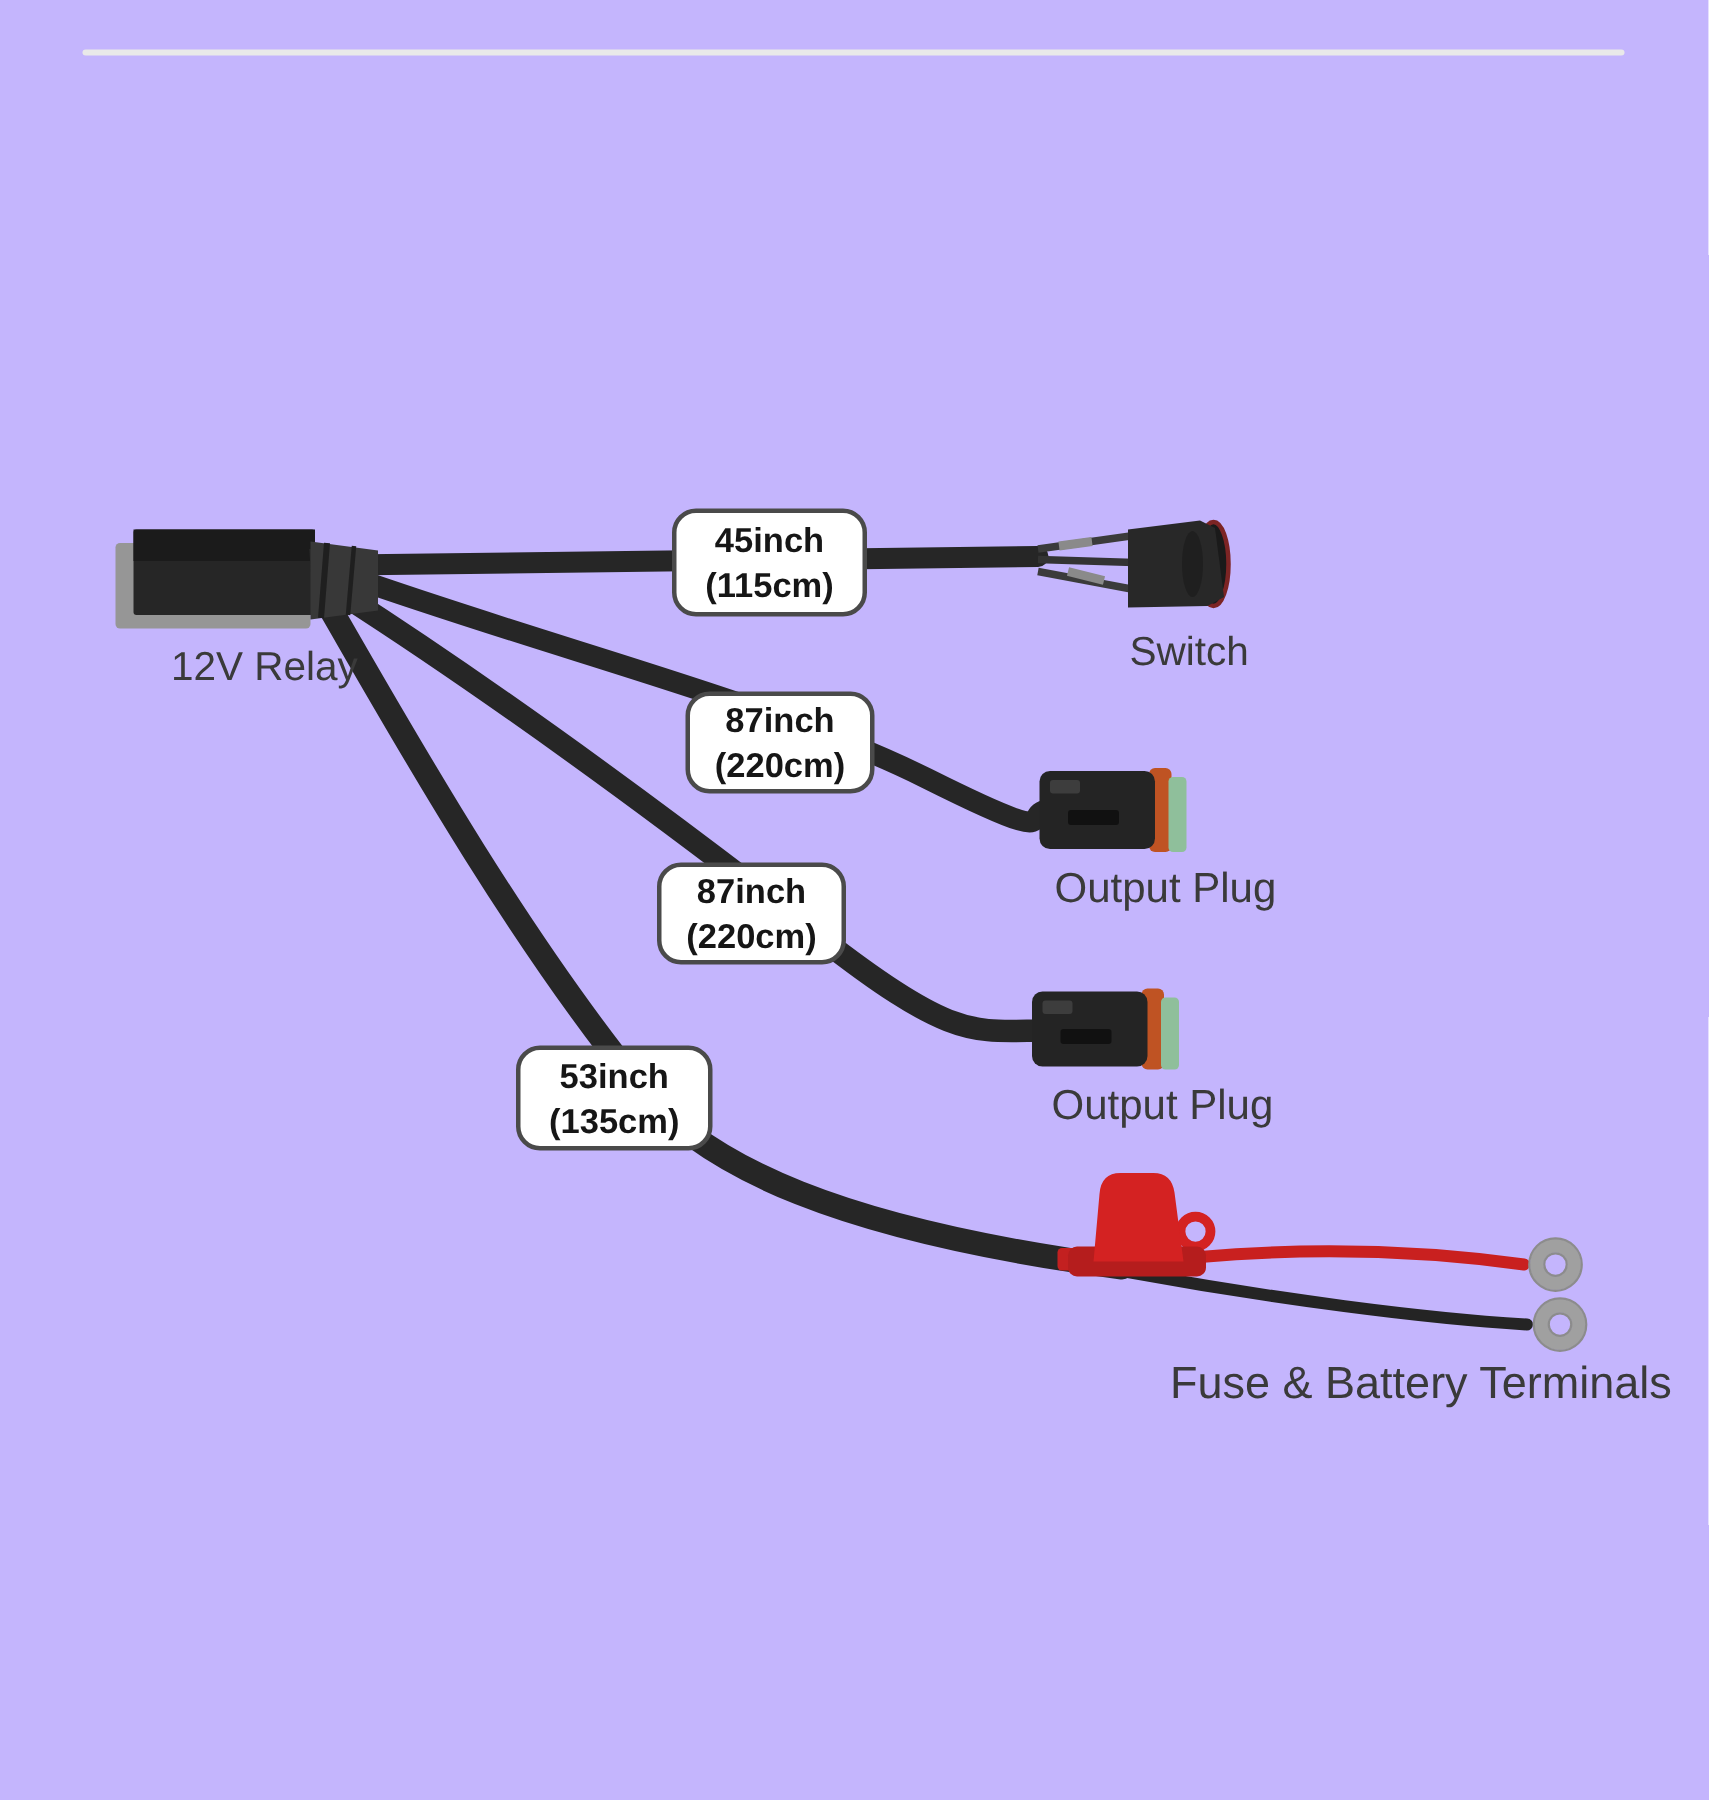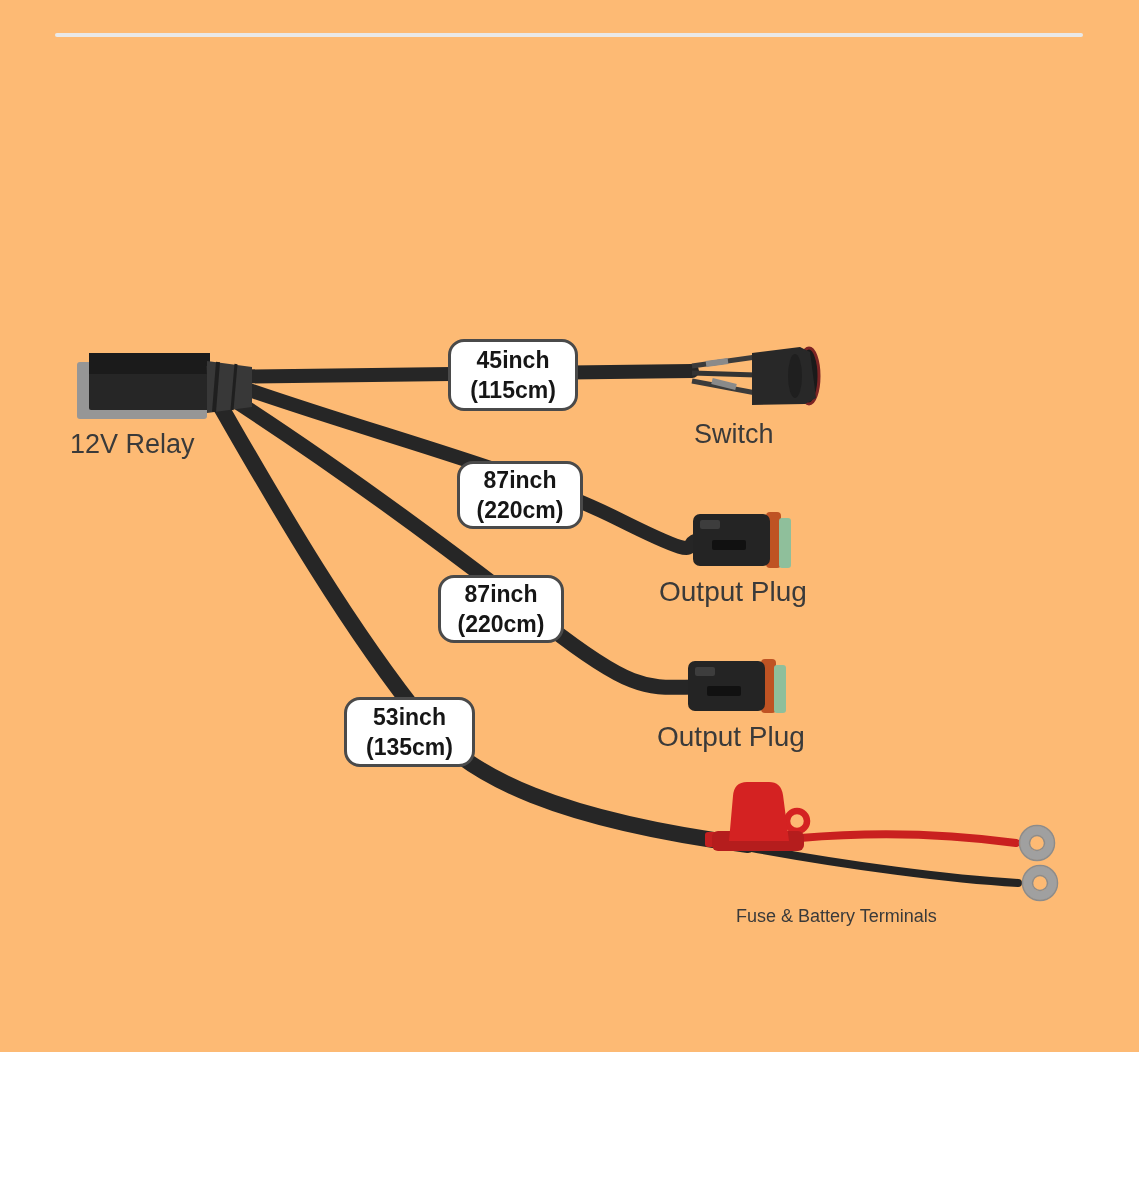--- a/index.html
+++ b/index.html
@@ -3,22 +3,22 @@
 <meta charset="utf-8">
 <style>
   html, body {
     margin: 0;
     padding: 0;
     background: #ffffff;
   }
   .canvas {
     position: relative;
     width: 1139px;
-    height: 1052px;
-    background: #fdba74;
+    height: 1200px;
+    background: #c4b5fd;
     overflow: hidden;
     font-family: "Liberation Sans", sans-serif;
   }
   .top-divider {
     position: absolute;
     left: 55px;
     top: 33px;
     width: 1028px;
     height: 4px;
     background: #e9e9e9;
@@ -46,30 +46,31 @@
     line-height: 1.32;
     color: #161616;
     text-align: center;
   }
   .caption {
     position: absolute;
     z-index: 2;
     font-size: 27px;
     color: #3a3a3a;
     white-space: nowrap;
+    margin-left: 44px;
   }
   #label-switch   { left: 448px; top: 339px; width: 130px; height: 72px; }
   #label-output1  { left: 457px; top: 461px; width: 126px; height: 68px; }
   #label-output2  { left: 438px; top: 575px; width: 126px; height: 68px; }
   #label-fuse     { left: 344px; top: 697px; width: 131px; height: 70px; }
   #caption-relay  { left: 70px;  top: 429px; }
-  #caption-switch { left: 694px; top: 419px; }
+  #caption-switch { left: 709px; top: 419px; }
   #caption-output1{ left: 659px; top: 576px; font-size: 28px; }
   #caption-output2{ left: 657px; top: 721px; font-size: 28px; }
-  #caption-fuse   { left: 736px; top: 906px; font-size: 18px; }
+  #caption-fuse   { left: 736px; top: 906px; font-size: 30px; }
 </style>
 </head>
 <body>
 
 <div class="canvas">
 
   <div class="top-divider"></div>
 
   <svg class="harness-svg" width="1139" height="1200" viewBox="0 0 1139 1200">
 

